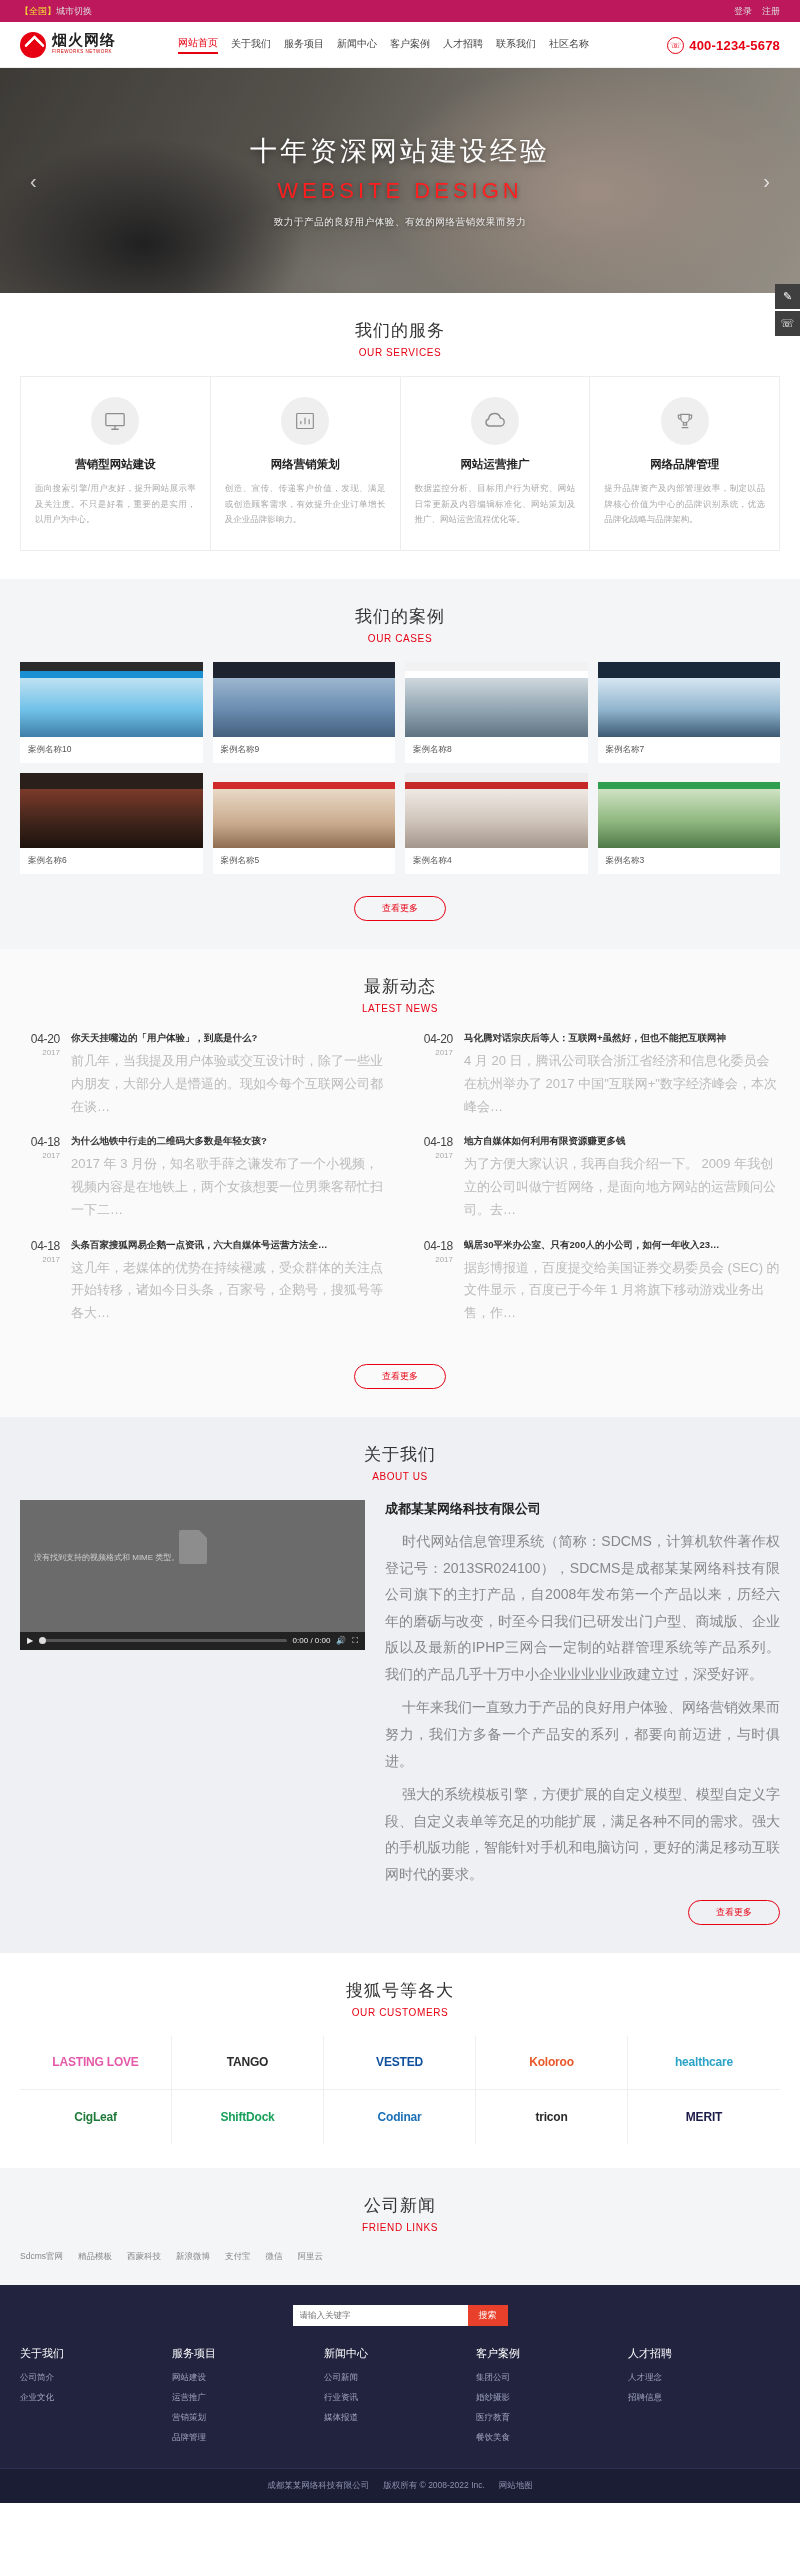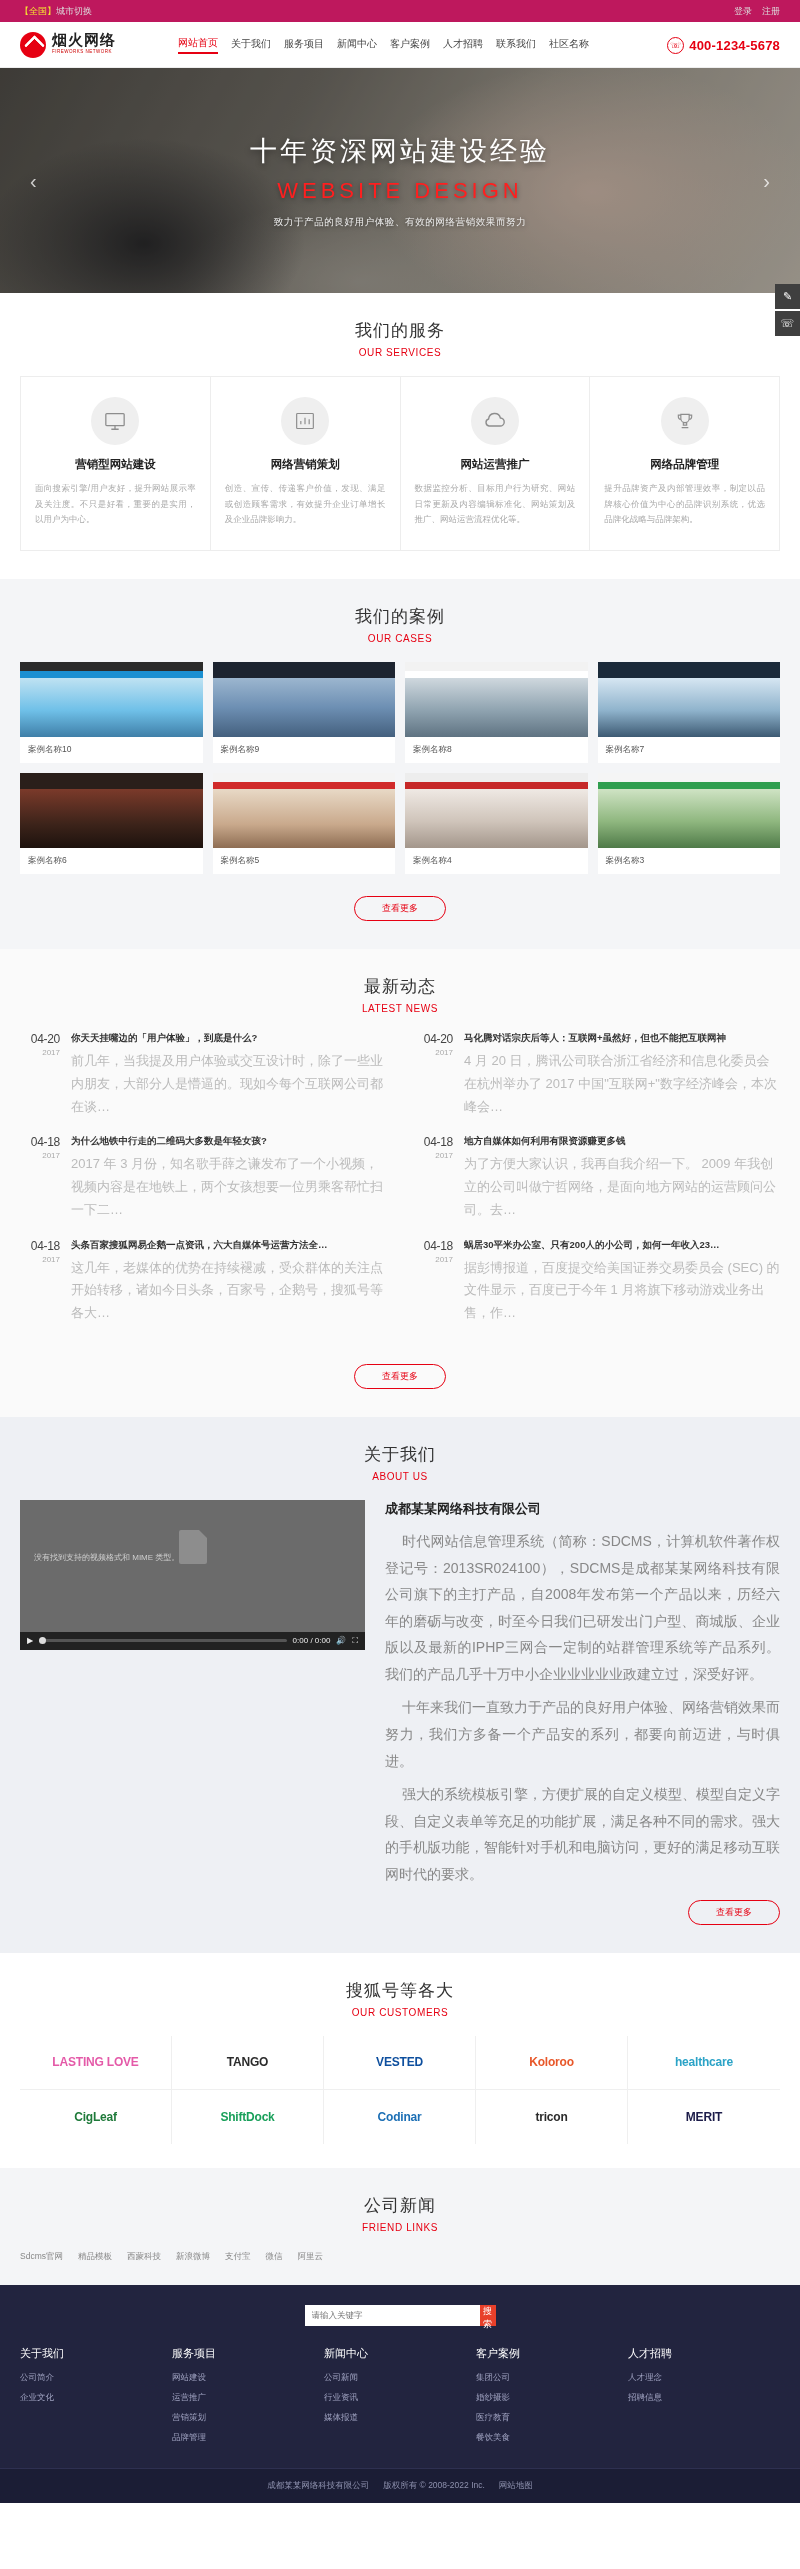--- a/index.html
+++ b/index.html
@@ -146,21 +146,21 @@
   
   .links { background:#f4f5f7; padding-bottom:22px; }
   .link-row { display:flex; gap:15px; flex-wrap:wrap; font-size:8.5px; color:#888; }
   .link-row span { cursor:pointer; }
 
   
   .footer { background:#22243f; color:#c9cbe0; padding-top:20px; }
   .search-box { display:flex; justify-content:center; margin-bottom:20px; }
   .search-box input { width:175px; height:21px; border:none; padding:0 7px; font-size:8.5px;
     color:#555; font-family:"Liberation Sans",sans-serif; outline:none; }
-  .search-box button { width:16px; height:21px; background:#e8402a; color:#fff; border:none;
+  .search-box button { width:40px; height:21px; background:#e8402a; color:#fff; border:none;
     font-size:9px; cursor:pointer; font-family:"Liberation Sans",sans-serif; }
   .foot-cols { display:flex; }
   .foot-col { flex:1; }
   .foot-col h5 { font-size:11px; color:#fff; font-weight:normal; margin-bottom:11px; }
   .foot-col a { display:block; font-size:8.5px; color:#9fa2c0; text-decoration:none; margin-bottom:8px; }
   .copy { margin-top:16px; border-top:1px solid #2e3050; background:#1b1d35; }
   .copy .wrap { height:34px; display:flex; align-items:center; justify-content:center;
     gap:14px; font-size:8.5px; color:#8d90ad; }
 </style>
 </head>

